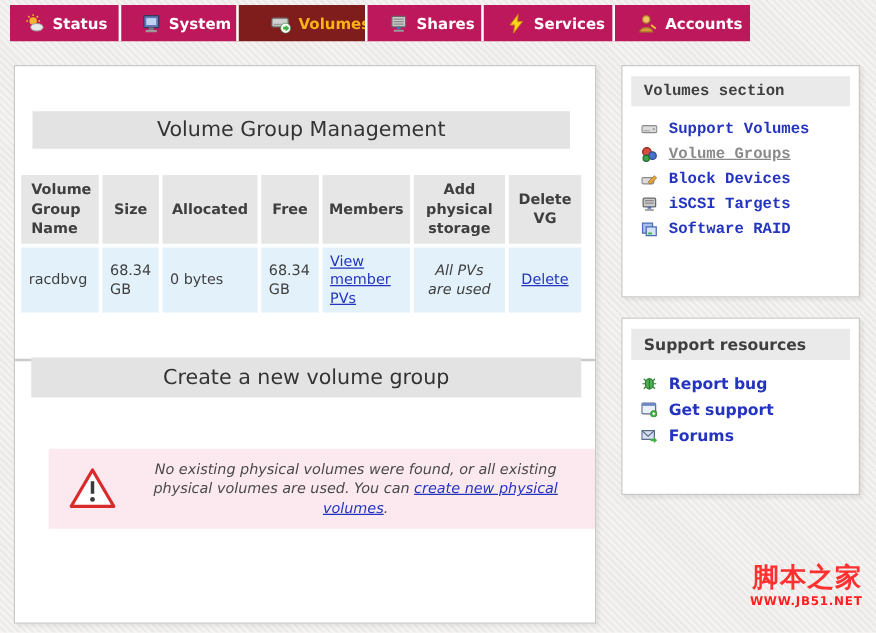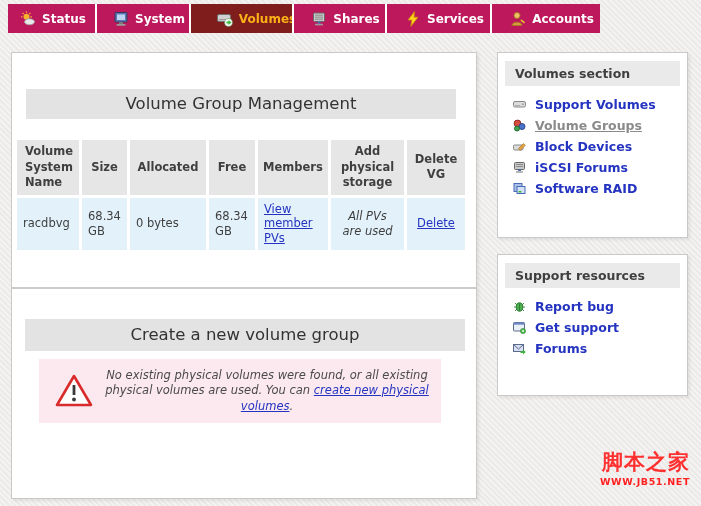--- a/index.html
+++ b/index.html
@@ -22,21 +22,21 @@
   
   .main-panel {
     position:absolute; left:11px; top:52px; width:466px; height:447px;
     background:#fff; border:1px solid #C9C9C9; box-shadow:2px 2px 3px rgba(0,0,0,0.07);
   }
   .bar-title {
     position:absolute; background:#E3E3E3; color:#333;
     font-size:16.5px; text-align:center;
   }
   .vg-title   { left:14px; top:36px;  width:430px; height:30px; line-height:30px; }
-  .create-title{ left:13px; top:266px; width:440px; height:32px; line-height:32px; }
+  .create-title{ left:13px; top:233px; width:440px; height:32px; line-height:32px; }
   table.vg {
     position:absolute; left:2px; top:84px; width:454px;
     border-collapse:separate; border-spacing:3px; table-layout:fixed;
     font-size:11.5px; color:#3F3F3F;
   }
   table.vg th {
     background:#E6E6E6; font-weight:bold; text-align:center; vertical-align:middle;
     padding:4px 3px; height:46px; line-height:1.35;
   }
   table.vg th.col-name { text-align:left; padding-left:8px; }
@@ -44,34 +44,34 @@
     background:#E2F1FA; vertical-align:middle; padding:4px 6px; height:48px; line-height:1.3;
   }
   table.vg td.c-center { text-align:center; }
   table.vg td.c-italic { font-style:italic; }
   a.blue-link { color:#2434C0; text-decoration:underline; cursor:pointer; }
   hr.divider {
     position:absolute; left:0px; top:234px; width:464px; height:0;
     border:none; border-top:2px solid #CBCBCB; margin:0;
   }
   .warning {
-    position:absolute; left:27px; top:306px; width:402px; height:64px;
+    position:absolute; left:27px; top:306px; width:437px; height:64px;
     background:#FBE9EF; display:flex; align-items:center;
   }
   .warning .tri { flex:none; margin:0 12px 0 16px; }
   .warning .msg {
     flex:1; text-align:center; font-style:italic; font-size:11.5px;
     color:#4A4A4A; line-height:1.35; padding-right:12px;
   }
   
   .side-panel {
     position:absolute; left:497px; width:191px; background:#fff;
     border:1px solid #C9C9C9; box-shadow:2px 2px 3px rgba(0,0,0,0.07);
   }
-  .panel-volumes { top:52px;  height:186px; }
+  .panel-volumes { top:52px;  height:186px;font-family:Liberation Mono, monospace; }
   .panel-support { top:254px; height:142px; }
   .side-header {
     margin:8px 7px 8px 7px; background:#EAEAEA; color:#3F3F3F;
     font-weight:bold; font-size:12.5px; padding:5px 0 5px 10px;
   }
   .side-item {
     display:flex; align-items:center; gap:9px; padding:3px 0 3px 15px;
     font-weight:bold; font-size:12.5px; color:#2434C0; cursor:pointer;
   }
   .side-item svg { flex:none; }
@@ -154,21 +154,21 @@
       <col style="width:62px">
         <col style="width:45px">
         <col style="width:76px">
         <col style="width:46px">
       <col style="width:70px">
         <col style="width:73px">
         <col style="width:58px">
     </colgroup>
     <thead>
       <tr>
-        <th class="col-name">Volume System Name</th>
+        <th class="col-name">Volume Group Name</th>
         <th>Size</th>
         <th>Allocated</th>
         <th>Free</th>
         <th>Members</th>
         <th>Add physical storage</th>
         <th>Delete VG</th>
       </tr>
     </thead>
     <tbody>
       <tr>
@@ -226,21 +226,21 @@
     <span class="lbl">Block Devices</span>
   </div>
   <div class="side-item">
     <svg width="13" height="13" viewBox="0 0 13 13">
         <rect x="1.5" y="1.5" width="10" height="7" rx="1" fill="#C9C9C9" stroke="#666"></rect>
         <line x1="3" y1="3.5" x2="10" y2="3.5" stroke="#8a8a8a"></line>
         <line x1="3" y1="5.5" x2="10" y2="5.5" stroke="#8a8a8a"></line>
         <rect x="5" y="8.5" width="3" height="1.5" fill="#4A6BB5"></rect>
         <rect x="3" y="10.3" width="7" height="1.4" fill="#9a9a9a"></rect>
       </svg>
-    <span class="lbl">iSCSI Forums</span>
+    <span class="lbl">iSCSI Targets</span>
   </div>
   <div class="side-item">
     <svg width="13" height="13" viewBox="0 0 13 13">
         <rect x="1" y="1.5" width="8" height="8" fill="#A9C0E8" stroke="#4A6BB5"></rect>
         <rect x="4" y="4.5" width="8" height="7" fill="#D4E2F5" stroke="#4A6BB5"></rect>
         <rect x="5.5" y="9" width="3" height="1.5" fill="#3CB43C"></rect>
       </svg>
     <span class="lbl">Software RAID</span>
   </div>
 </div>

